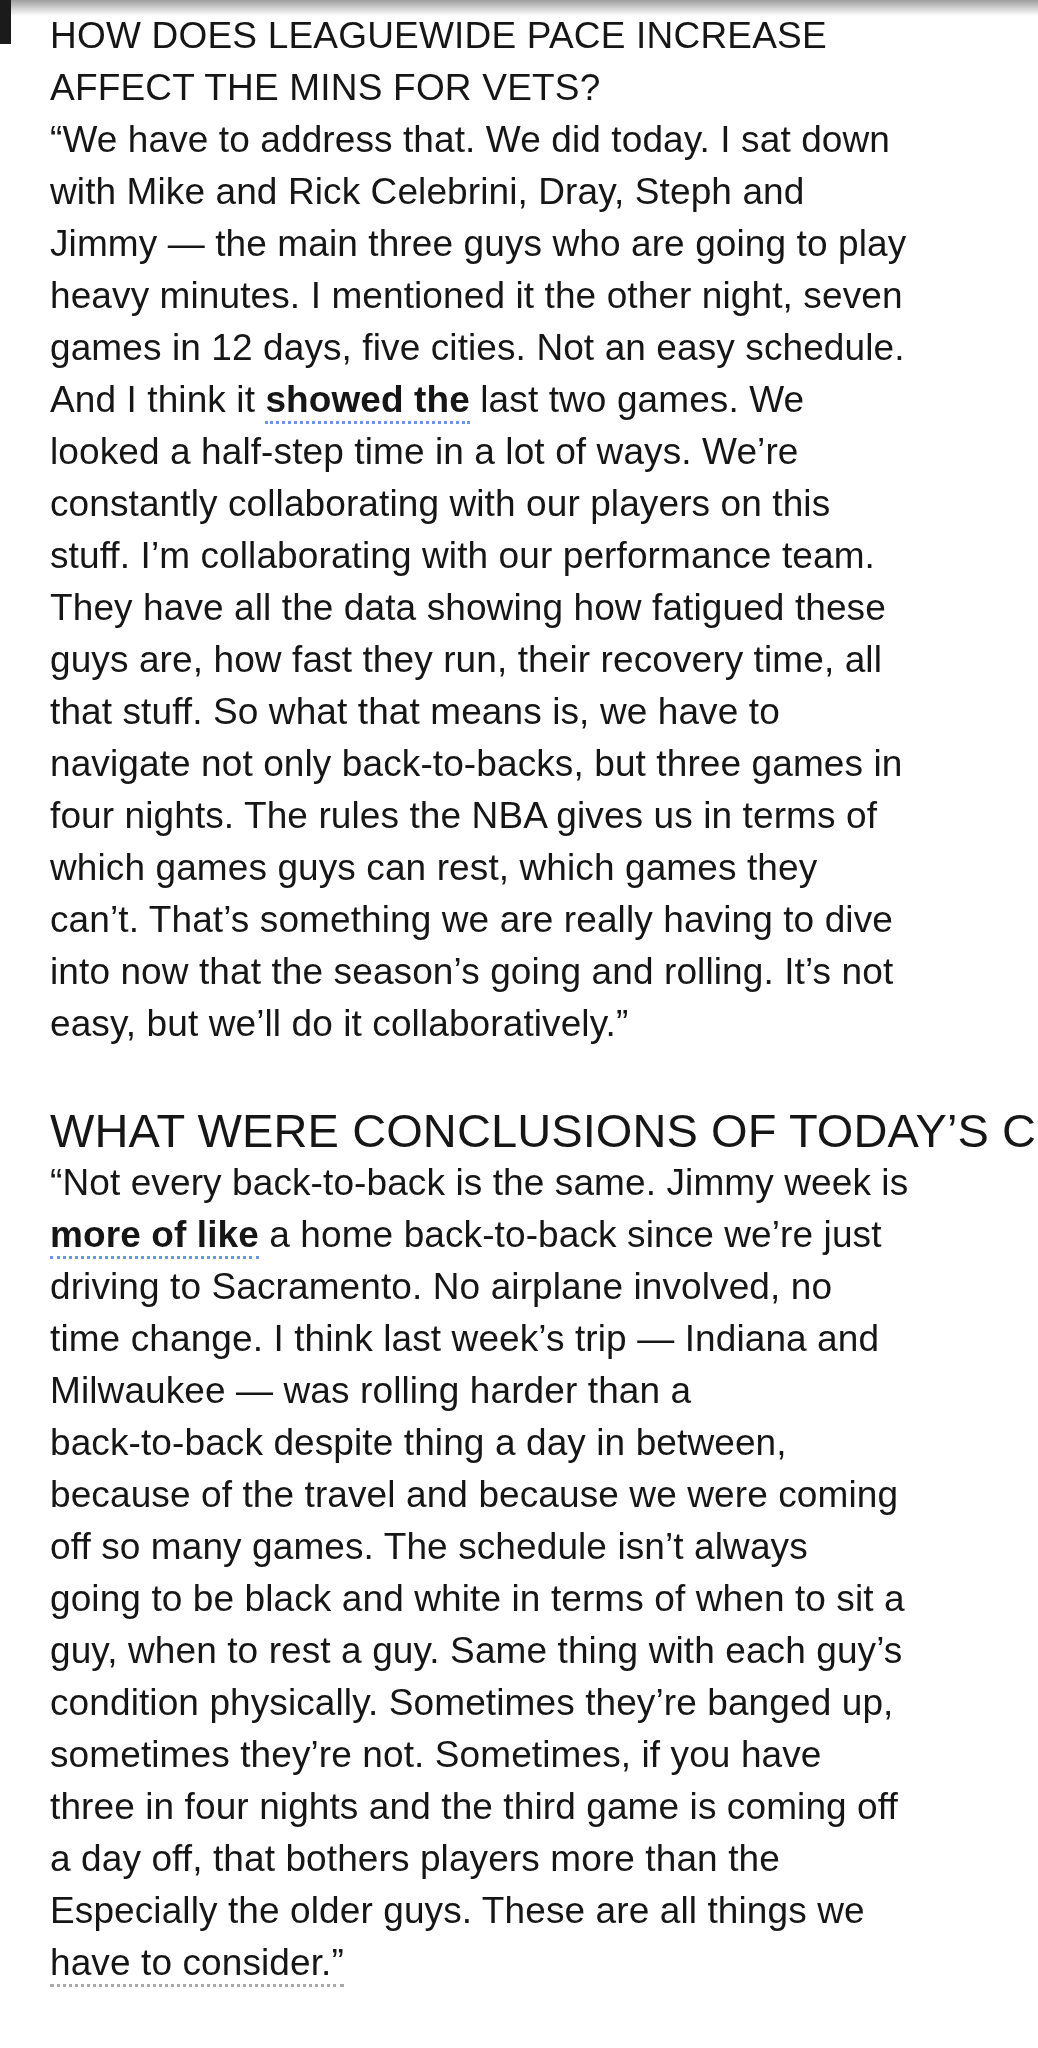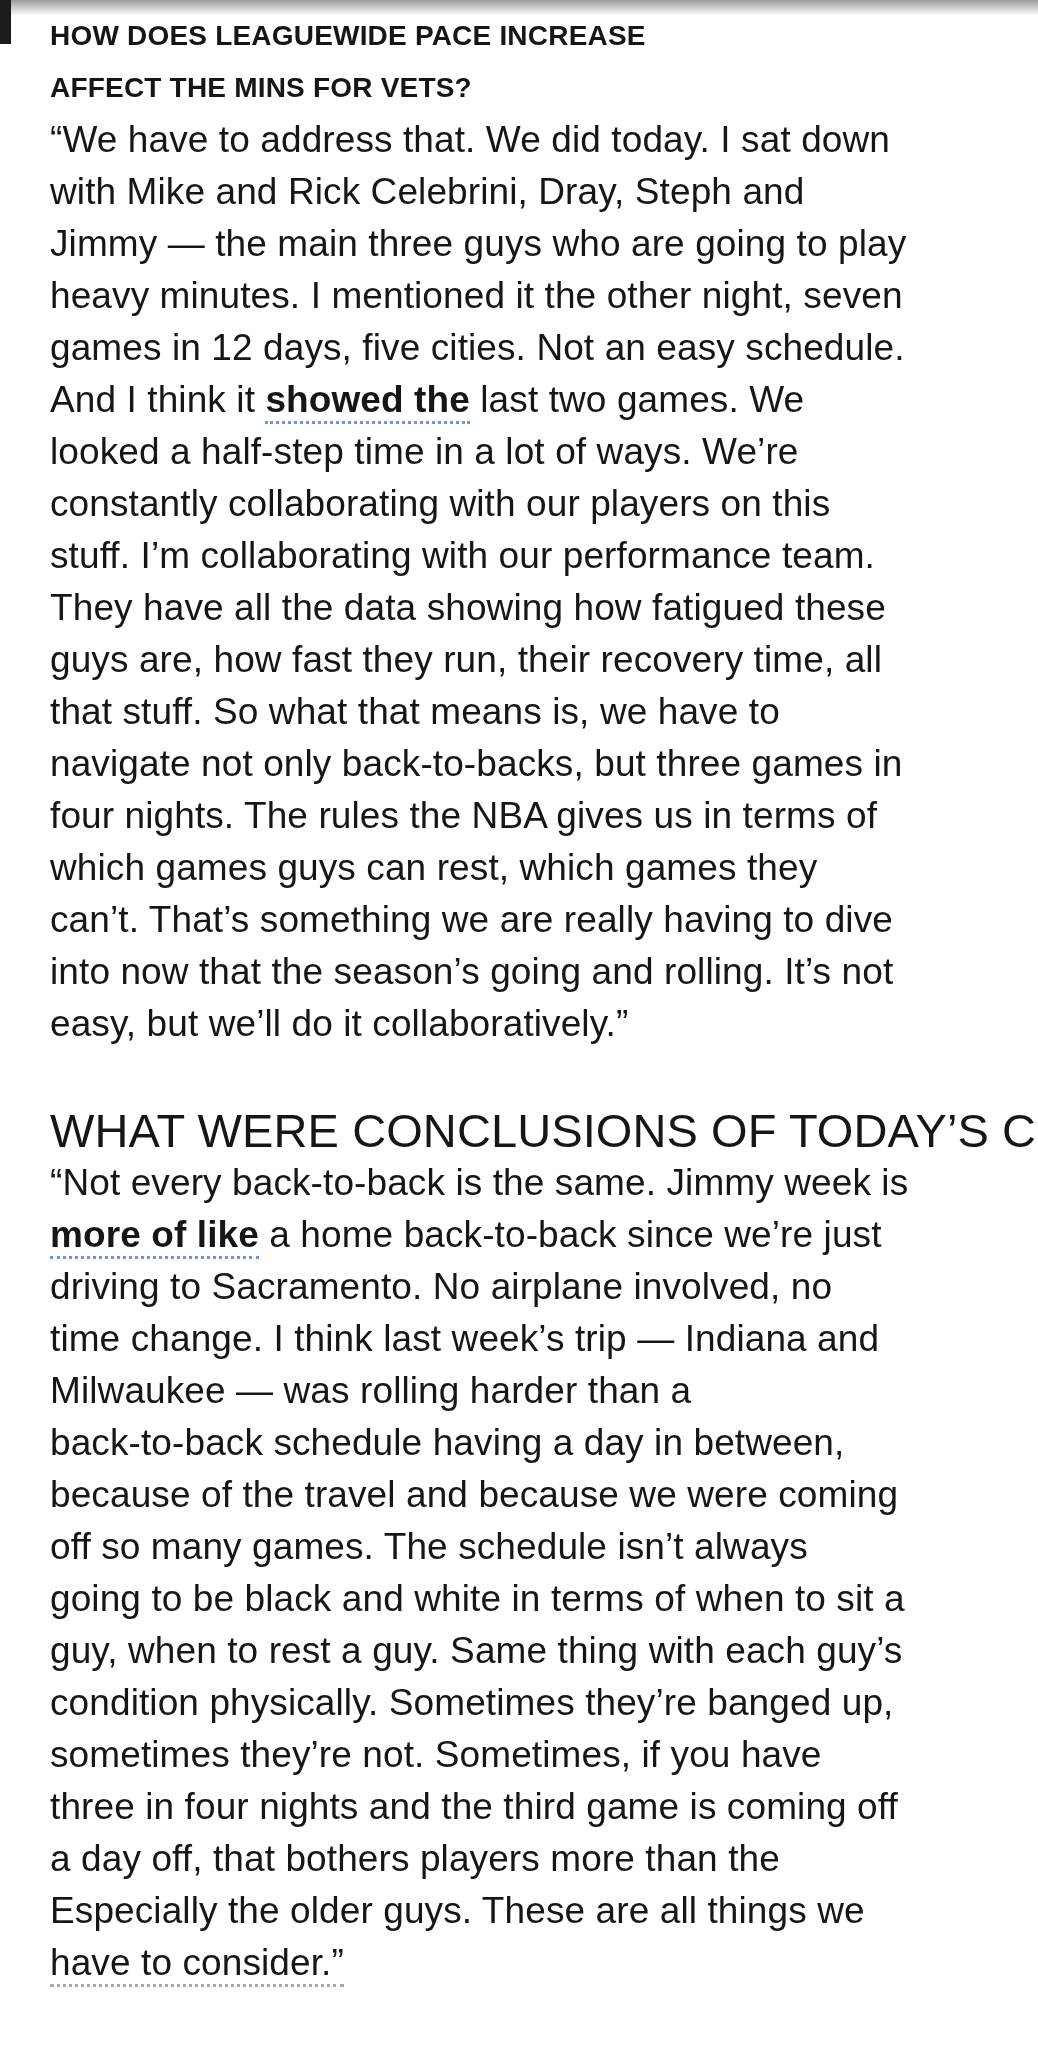--- a/index.html
+++ b/index.html
@@ -26,21 +26,21 @@
     position:absolute; left:50px; top:10px; width:962px;
   }
   .section { margin:0; }
   .section.gap { margin-top:55px; }
   .line {
     height:52px; line-height:52px;
     font-size:37px;
     white-space:nowrap;
     letter-spacing:0.1px;
   }
-  [data-name="question-1"] .line { font-size:28px; letter-spacing:0.2px;font-weight:bold; }
+  [data-name="question-1"] .line { font-size:37px; letter-spacing:0.2px; }
   [data-name="question-2"] .line { font-size:47px; }
   .u-blue {
     border-bottom:3px dotted #6b96e0;
     padding-bottom:1px;
     font-weight:bold;
   }
   .u-gray {
     border-bottom:3px dotted #a9a9a9;
     padding-bottom:1px;
     margin-top:40px;
@@ -79,21 +79,21 @@
     </div>
     <div class="section heading gap" data-name="question-2">
       <div class="line" data-name="heading-line"><span data-name="text-segment">WHAT WERE CONCLUSIONS OF TODAY’S CONVO?</span></div>
     </div>
     <div class="section paragraph" data-name="answer-2">
       <div class="line" data-name="body-line"><span data-name="text-segment">“Not every back-to-back is the same. Jimmy week is</span></div>
       <div class="line" data-name="body-line"><span class="u-blue" data-name="spellcheck-flagged-phrase">more of like</span><span data-name="text-segment"> a home back-to-back since we’re just</span></div>
       <div class="line" data-name="body-line"><span data-name="text-segment">driving to Sacramento. No airplane involved, no</span></div>
       <div class="line" data-name="body-line"><span data-name="text-segment">time change. I think last week’s trip — Indiana and</span></div>
       <div class="line" data-name="body-line"><span data-name="text-segment">Milwaukee — was rolling harder than a</span></div>
-      <div class="line" data-name="body-line"><span data-name="text-segment">back-to-back schedule having a day in between,</span></div>
+      <div class="line" data-name="body-line"><span data-name="text-segment">back-to-back despite thing a day in between,</span></div>
       <div class="line" data-name="body-line"><span data-name="text-segment">because of the travel and because we were coming</span></div>
       <div class="line" data-name="body-line"><span data-name="text-segment">off so many games. The schedule isn’t always</span></div>
       <div class="line" data-name="body-line"><span data-name="text-segment">going to be black and white in terms of when to sit a</span></div>
       <div class="line" data-name="body-line"><span data-name="text-segment">guy, when to rest a guy. Same thing with each guy’s</span></div>
       <div class="line" data-name="body-line"><span data-name="text-segment">condition physically. Sometimes they’re banged up,</span></div>
       <div class="line" data-name="body-line"><span data-name="text-segment">sometimes they’re not. Sometimes, if you have</span></div>
       <div class="line" data-name="body-line"><span data-name="text-segment">three in four nights and the third game is coming off</span></div>
       <div class="line" data-name="body-line"><span data-name="text-segment">a day off, that bothers players more than the</span></div>
       <div class="line" data-name="body-line"><span data-name="text-segment">Especially the older guys. These are all things we</span></div>
       <div class="line" data-name="body-line"><span class="u-gray" data-name="spellcheck-flagged-phrase">have to consider.”</span></div>

